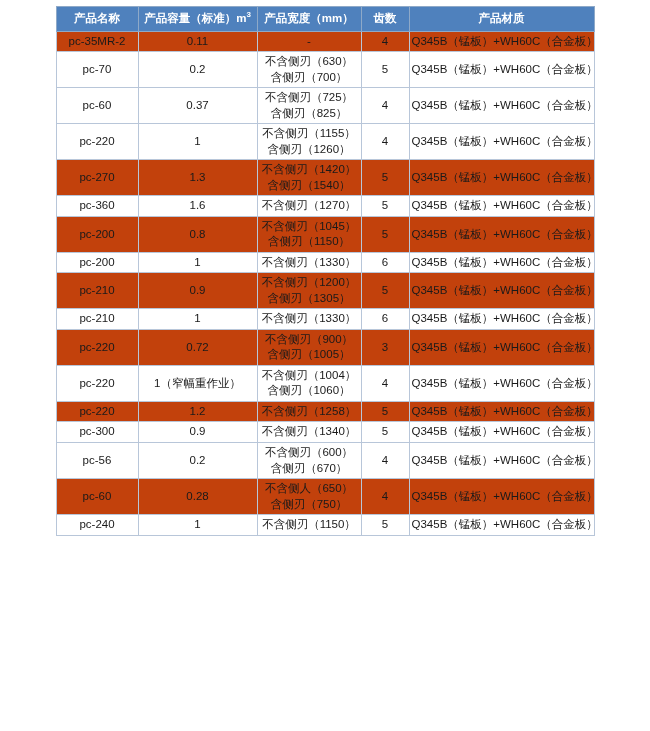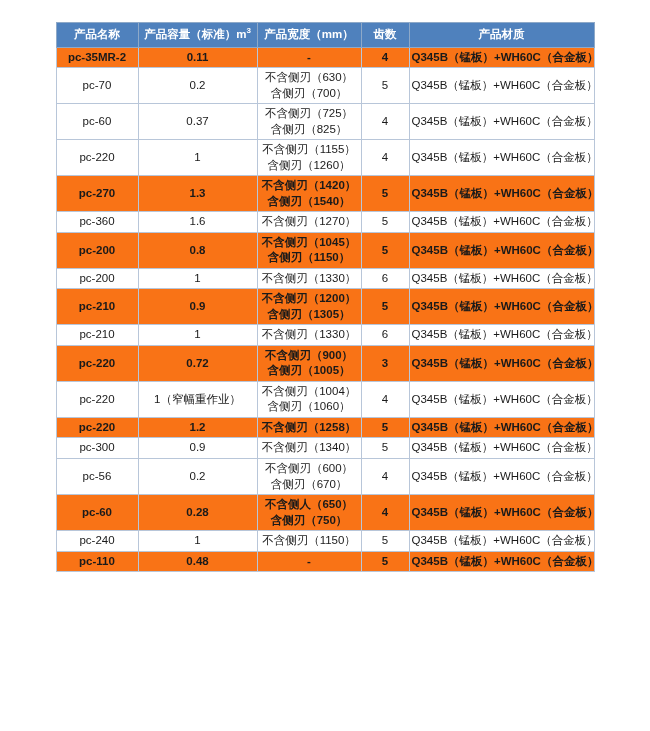--- a/index.html
+++ b/index.html
@@ -16,21 +16,21 @@
   .sheet {
     width: 650px;
     height: 731px;
     box-sizing: border-box;
     padding: 6px 6px 6px 6px;
   }
   table.spec {
     border-collapse: collapse;
     width: 510px;
     table-layout: fixed;
-    margin: 16px auto;
+    margin: 0 auto;
   }
   table.spec col.c0 { width: 82px; }
   table.spec col.c1 { width: 119px; }
   table.spec col.c2 { width: 104px; }
   table.spec col.c3 { width: 48px; }
   table.spec col.c4 { width: 185px; }
 
   table.spec th {
     background: #4f81bd;
     color: #ffffff;
@@ -50,21 +50,21 @@
   table.spec td {
     border: 1px solid #b8c6d9;
     font-size: 11.5px;
     color: #1a1a1a;
     text-align: center;
     vertical-align: middle;
     padding: 2px 2px;
     line-height: 1.35;
     white-space: nowrap;
   }
-  tr.odd td { background: #f97316; font-weight: bold; }
+  tr.odd td { background: #c2410c; }
   tr.even td { background: #ffffff; }
   .dual {
     display: block;
   }
   .dual span {
     display: block;
   }
   .mat {
     letter-spacing: 0px;
   }
@@ -281,26 +281,15 @@
           <td>pc-240</td>
           <td>1</td>
           <td>
             <span class="dual">
               <span>不含侧刃（1150）</span>
             </span>
           </td>
           <td>5</td>
           <td class="mat">Q345B（锰板）+WH60C（合金板）</td>
         </tr>
-        <tr class="odd">
-          <td>pc-110</td>
-          <td>0.48</td>
-          <td>
-            <span class="dual">
-              <span>-</span>
-            </span>
-          </td>
-          <td>5</td>
-          <td class="mat">Q345B（锰板）+WH60C（合金板）</td>
-        </tr>
       </tbody>
   </table>
 </div>
 
 </body></html>

